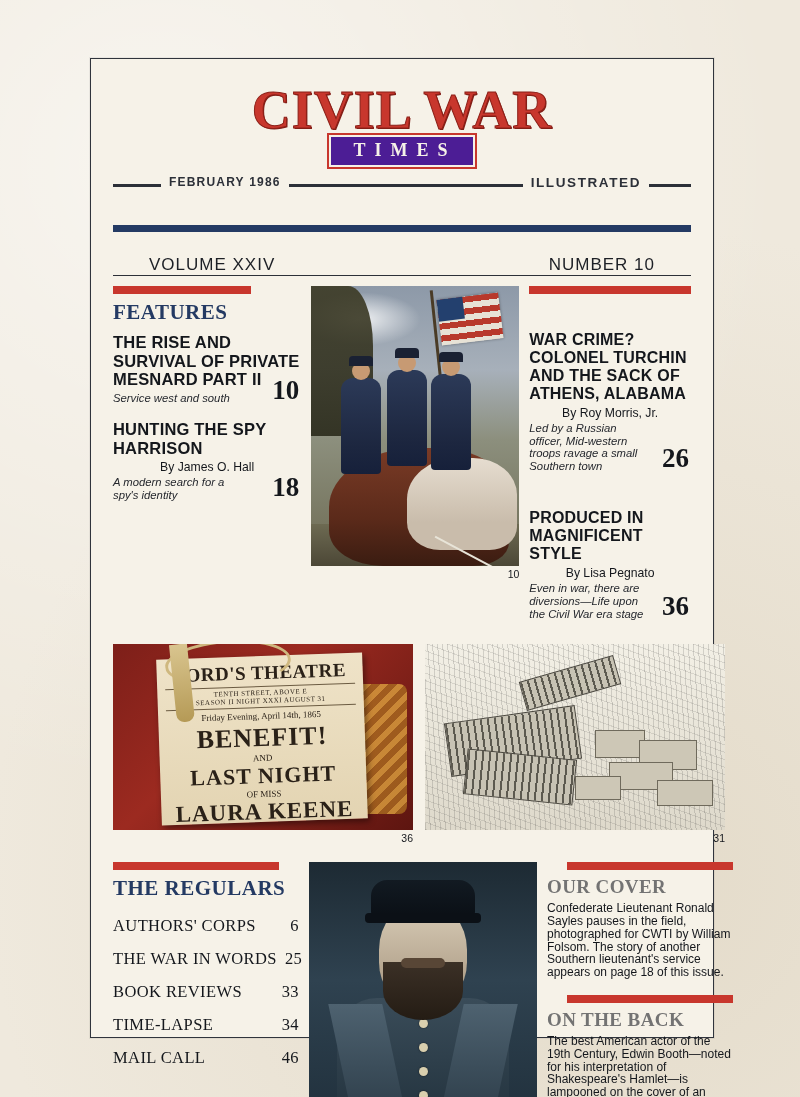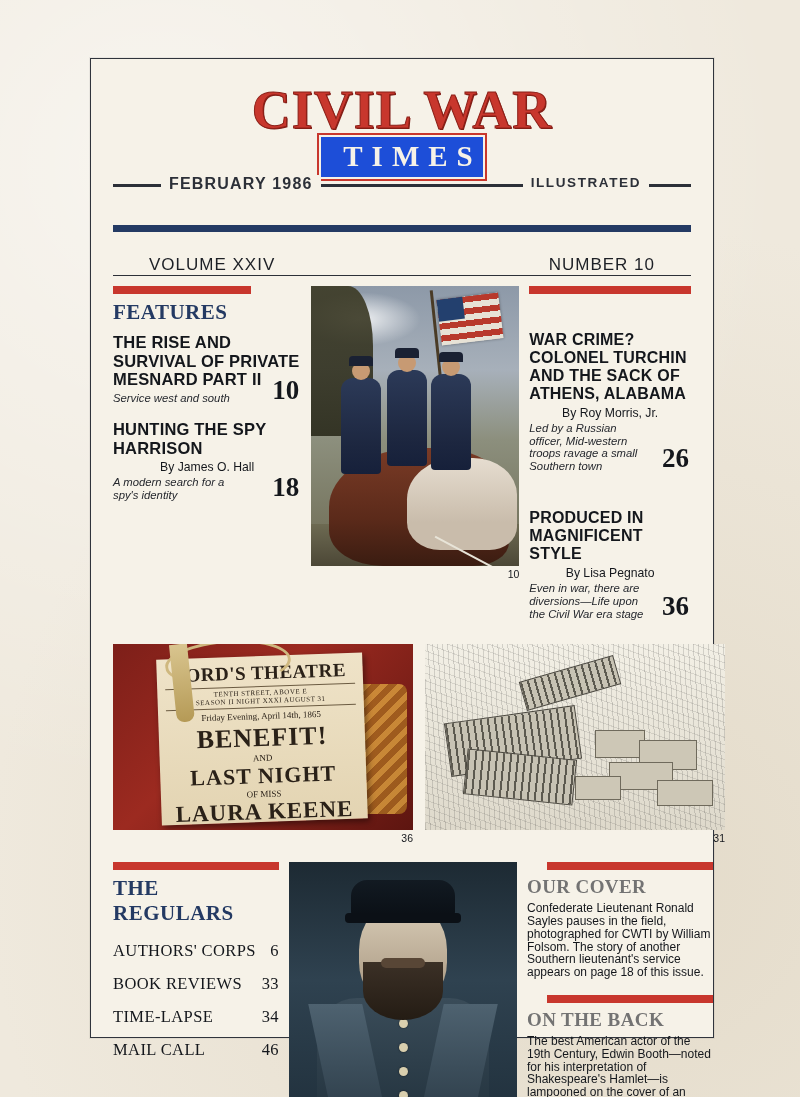--- a/index.html
+++ b/index.html
@@ -59,48 +59,48 @@
     -webkit-text-stroke: 1px #8c2018;
     text-shadow: 1px 1px 0 #7e1b14;
   }
   .logo-times-row {
     position: relative;
     height: 34px;
     margin-top: -8px;
   }
   .times-box {
     display: inline-block;
-    background: #1d4ed8;
+    background: #4c1d95;
     color: #f6f2e8;
     font-family: "Liberation Serif", serif;
     font-weight: bold;
-    font-size: 29px;
+    font-size: 18px;
     letter-spacing: 9px;
-    padding: 3px 1px 4px 22px;
+    padding: 3px 16px 4px 22px;
     border: 2px solid #f6f2e8;
     box-shadow: 0 0 0 2px #c8372d;
   }
   .rule-row {
     position: relative;
     margin-top: 6px;
     height: 22px;
   }
   .rule-line {
     position: absolute;
     left: 0; right: 0; top: 9px;
     height: 3px;
     background: #2c3038;
   }
   .date-label {
     position: absolute;
     left: 48px;
     top: 0;
     background: #f6f2e8;
     padding: 0 8px;
-    font-size: 16px;
+    font-size: 12px;
     letter-spacing: 1.2px;
     color: #2c3038;
     font-weight: bold;
   }
   .illustrated-label {
     position: absolute;
     right: 42px;
     top: 0;
     background: #f6f2e8;
     padding: 0 8px;
@@ -560,20 +560,24 @@
 
           <div class="col-reg">
             <div class="redbar" style="width:166px;"></div>
             <div class="sec-title">THE REGULARS</div>
             <div class="regulars-list">
               <div class="reg-row">
                 <span class="rname">AUTHORS' CORPS</span>
                 <span class="rpage">6</span>
               </div>
               <div class="reg-row">
+                <span class="rname">THE WAR IN WORDS</span>
+                <span class="rpage">25</span>
+              </div>
+              <div class="reg-row">
                 <span class="rname">BOOK REVIEWS</span>
                 <span class="rpage">33</span>
               </div>
               <div class="reg-row">
                 <span class="rname">TIME-LAPSE</span>
                 <span class="rpage">34</span>
               </div>
               <div class="reg-row">
                 <span class="rname">MAIL CALL</span>
                 <span class="rpage">46</span>

